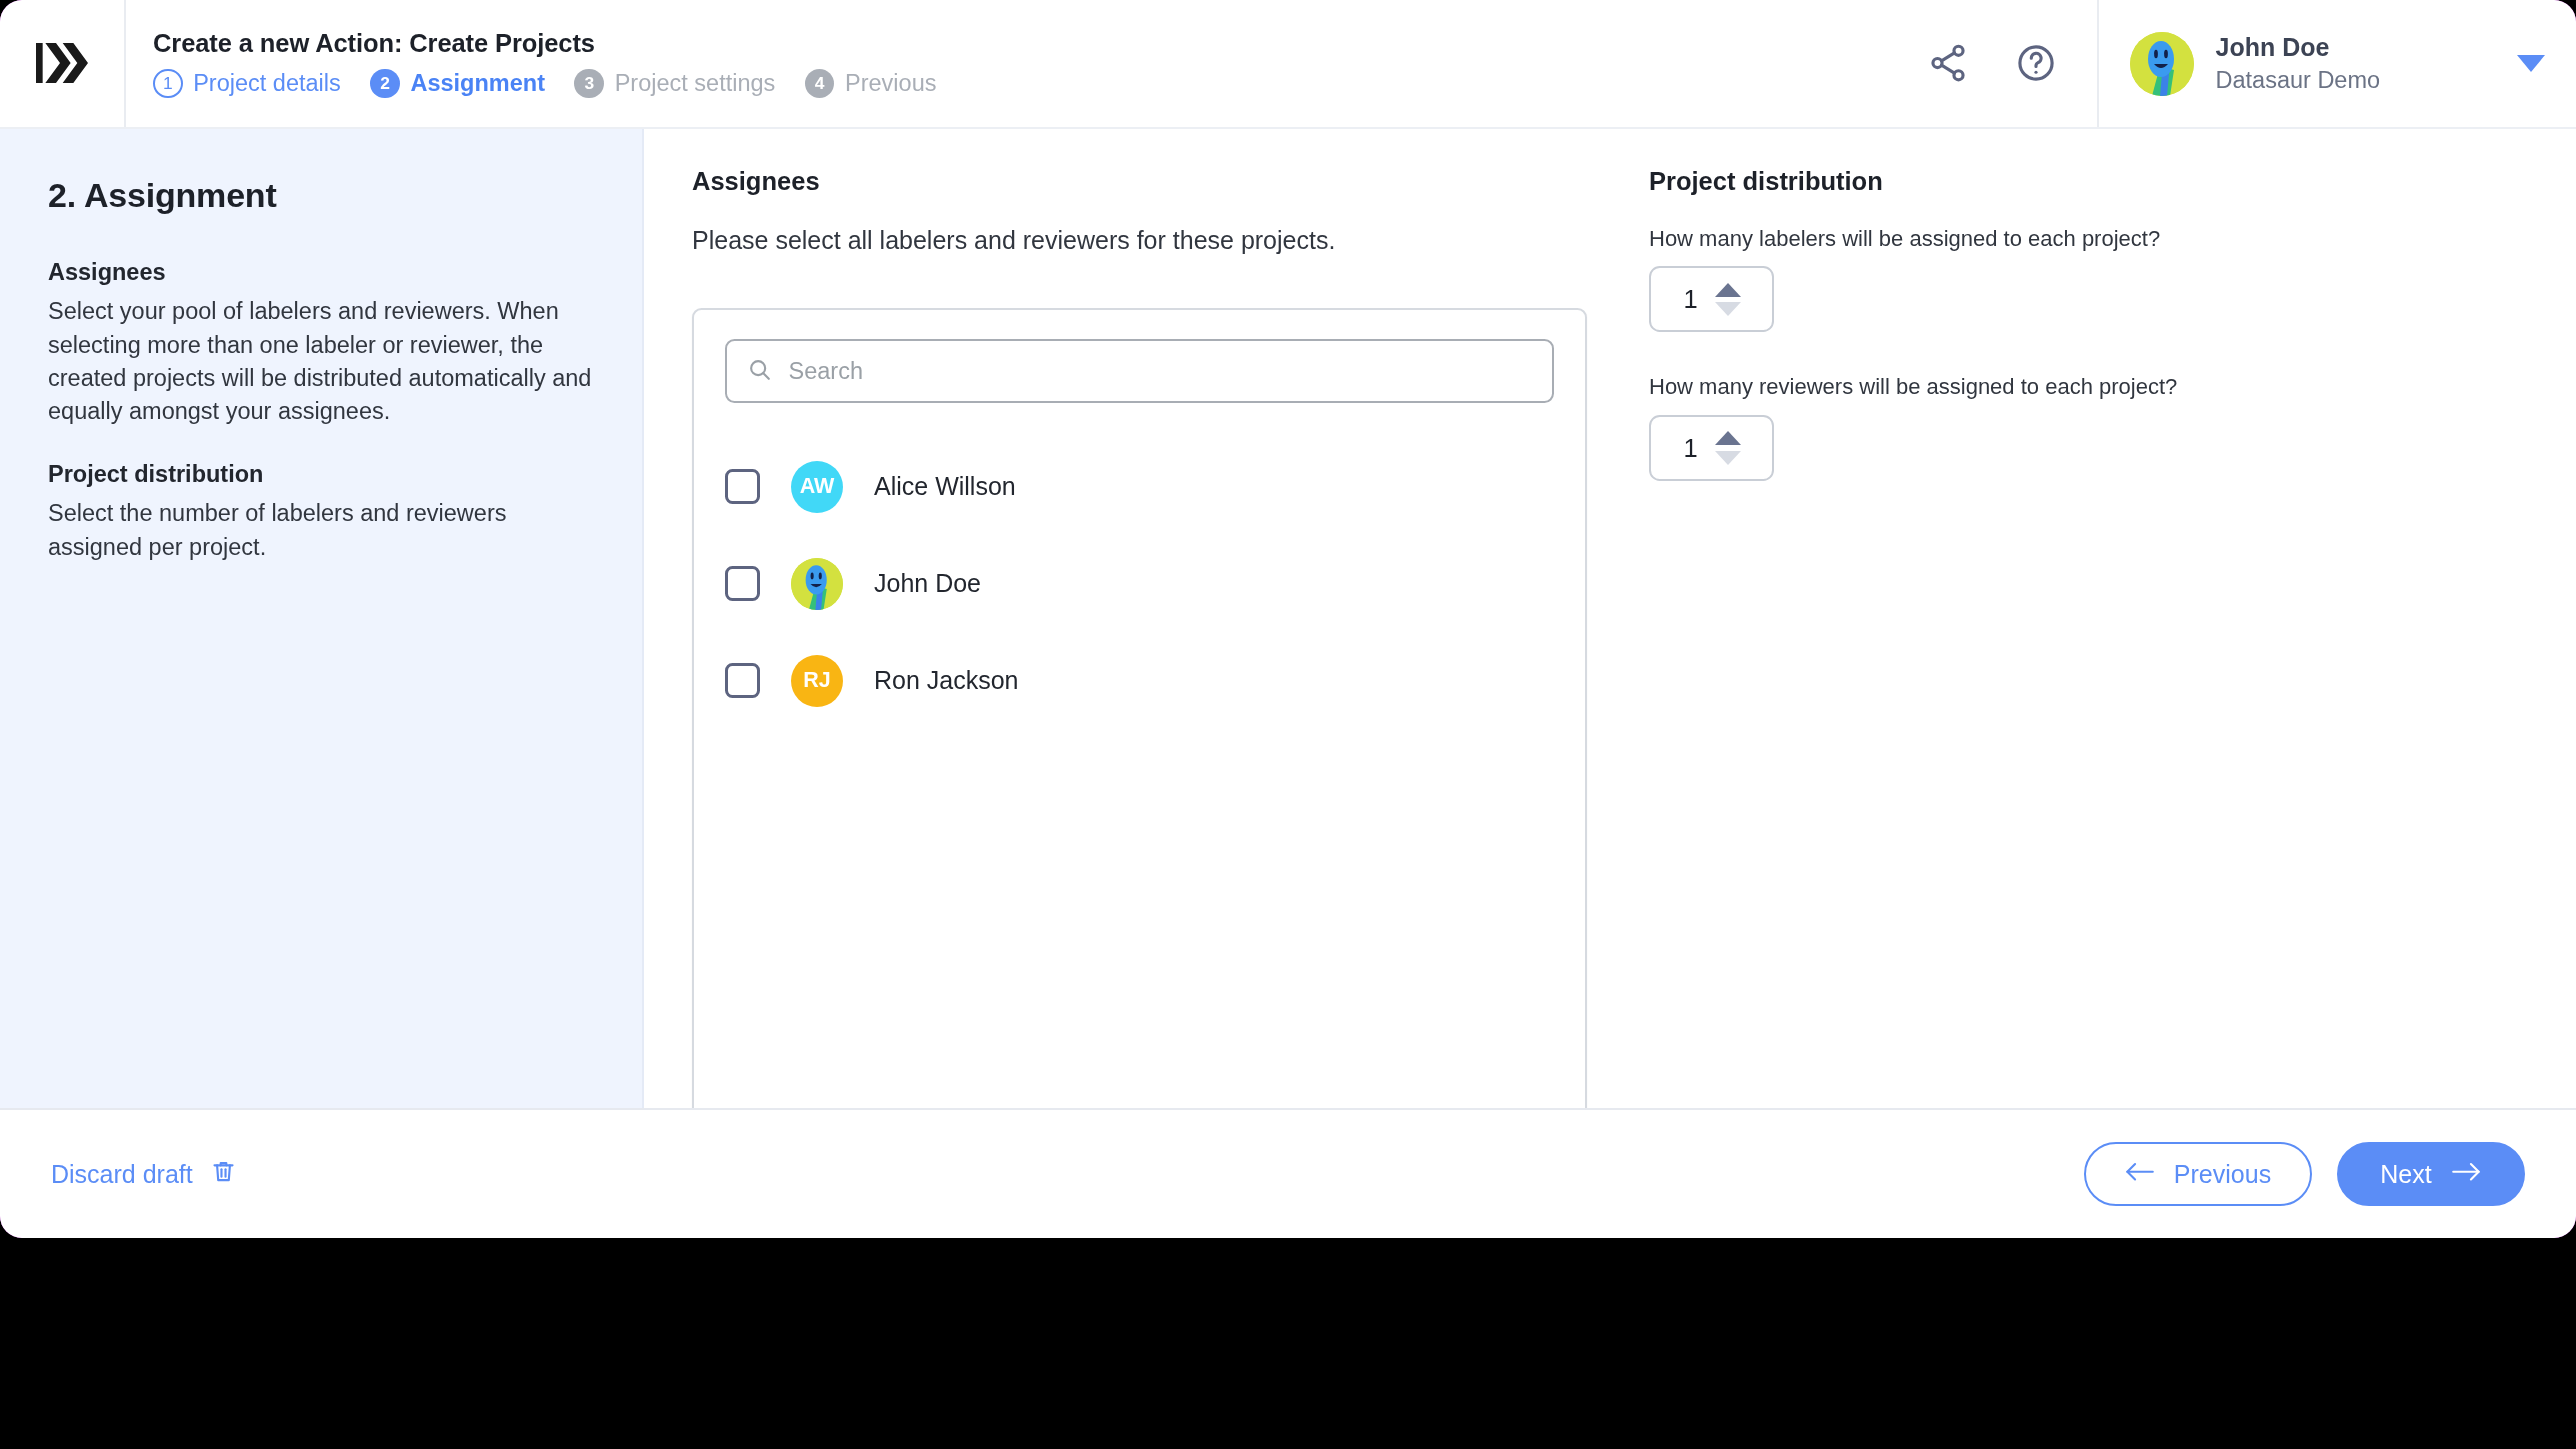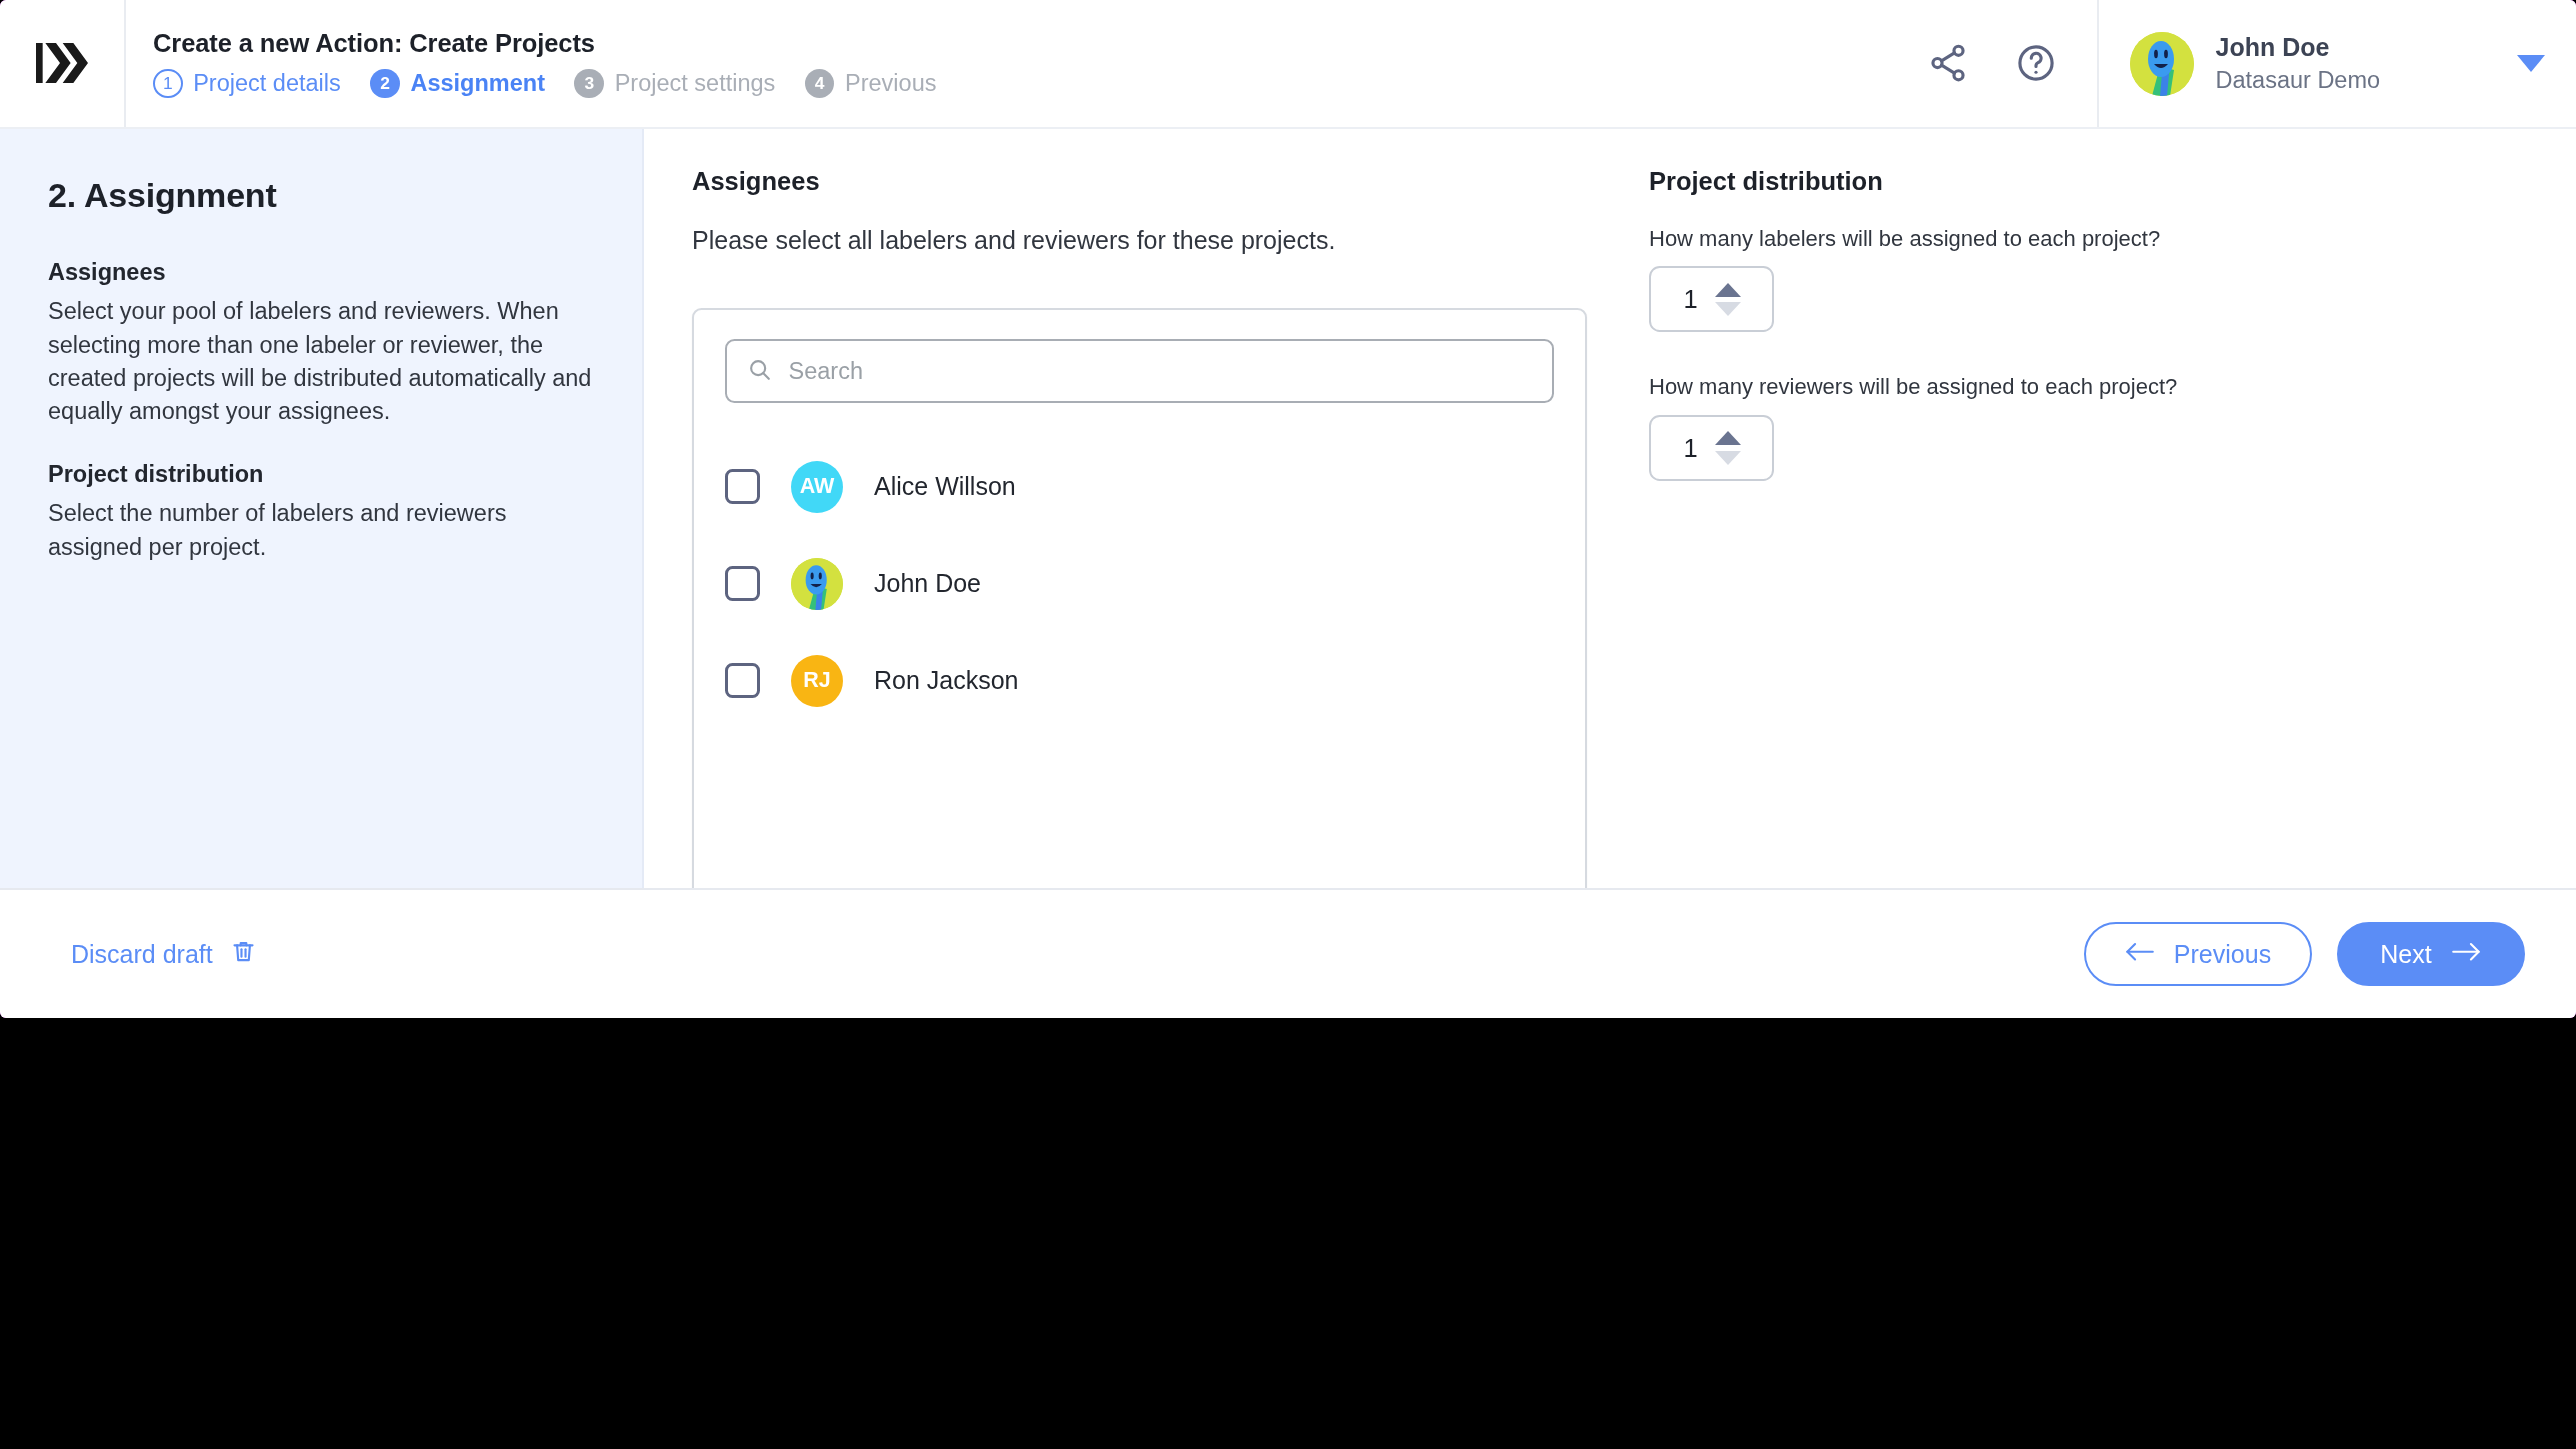--- a/index.html
+++ b/index.html
@@ -5,23 +5,23 @@
   * { box-sizing: border-box; margin: 0; padding: 0; }
   html, body {
     width: 2576px; height: 1449px;
     background: #000000;
     font-family: "Liberation Sans", sans-serif;
     overflow: hidden;
   }
   .app-card {
     position: absolute;
     left: 0; top: 0;
-    width: 2576px; height: 1018px;
+    width: 2576px; height: 1238px;
     background: #d946ef;
-    border-radius: 6px;
+    border-radius: 22px;
     overflow: hidden;
     display: flex;
     flex-direction: column;
   }
 
   
   .header {
     height: 129px;
     flex: 0 0 129px;
     display: flex;
@@ -294,21 +294,21 @@
   }
 
   
   .footer {
     height: 130px;
     flex: 0 0 130px;
     border-top: 2px solid #e6e9ef;
     display: flex;
     align-items: center;
     justify-content: space-between;
-    padding: 0 51px 0 71px;
+    padding: 0 51px 0 51px;
     background: #ffffff;
   }
   .discard {
     display: flex;
     align-items: center;
     gap: 17.4px;
     color: #5b8df6;
     font-size: 25px;
     cursor: pointer;
   }

